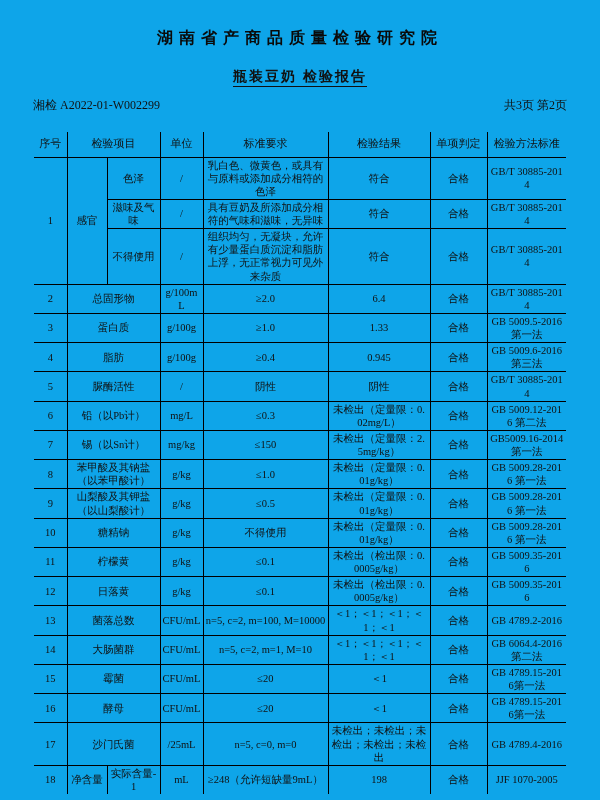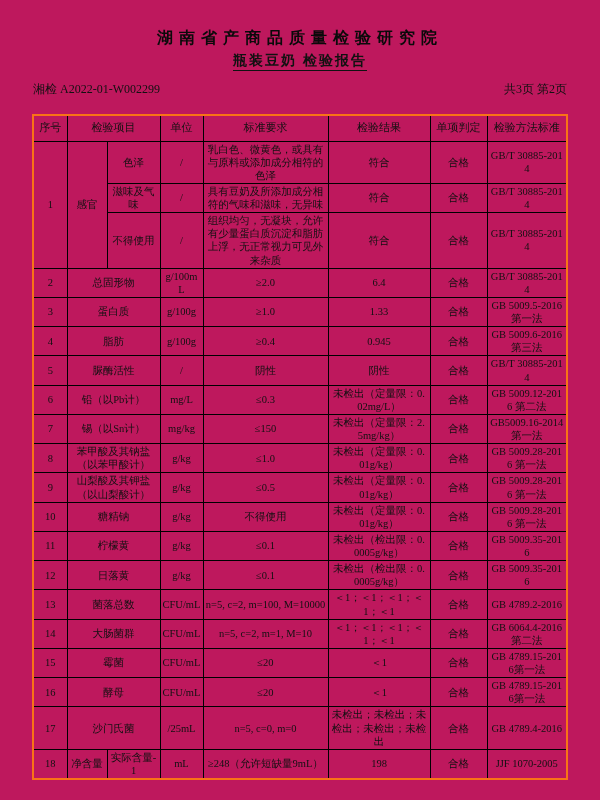--- a/index.html
+++ b/index.html
@@ -1,36 +1,36 @@
 <!DOCTYPE html>
 <html lang="zh"><head>
 <meta charset="utf-8">
 <style>
   * { box-sizing: border-box; }
   html, body { margin: 0; padding: 0; background: #ffffff; }
   .page {
     position: relative;
     width: 600px;
     height: 800px;
-    background: #be185d;
+    background: #0ea5e9;
     color: #111111;
     font-family: "Liberation Serif", serif;
     overflow: hidden;
   }
   .org-title {
     padding-top: 28px;
     text-align: center;
     font-family: "Liberation Sans", sans-serif;
     font-weight: bold;
     font-size: 16px;
     letter-spacing: 6px;
     color: #0a0a0a;
   }
   .report-title {
-    margin-top: 3px;
+    margin-top: 19px;
     text-align: center;
     font-family: "Liberation Sans", sans-serif;
     font-weight: bold;
     font-size: 14px;
     letter-spacing: 2px;
   }
   .report-title span {
     border-bottom: 1.5px solid #111;
     padding-bottom: 2px;
   }
@@ -39,21 +39,21 @@
     margin: 11px auto 2px auto;
     display: flex;
     justify-content: space-between;
     font-size: 12px;
   }
   .meta-row .page-indicator { margin-bottom: 14px; }
   table.report {
     width: 534px;
     margin: 0 auto;
     border-collapse: collapse;
-    border: 2px solid #f97316;
+    border: 2px solid #0ea5e9;
     table-layout: fixed;
     font-size: 10.5px;
   }
   table.report th, table.report td {
     border: 1px solid #000;
     text-align: center;
     vertical-align: middle;
     padding: 1px 2px;
     line-height: 1.25;
     font-weight: normal;

